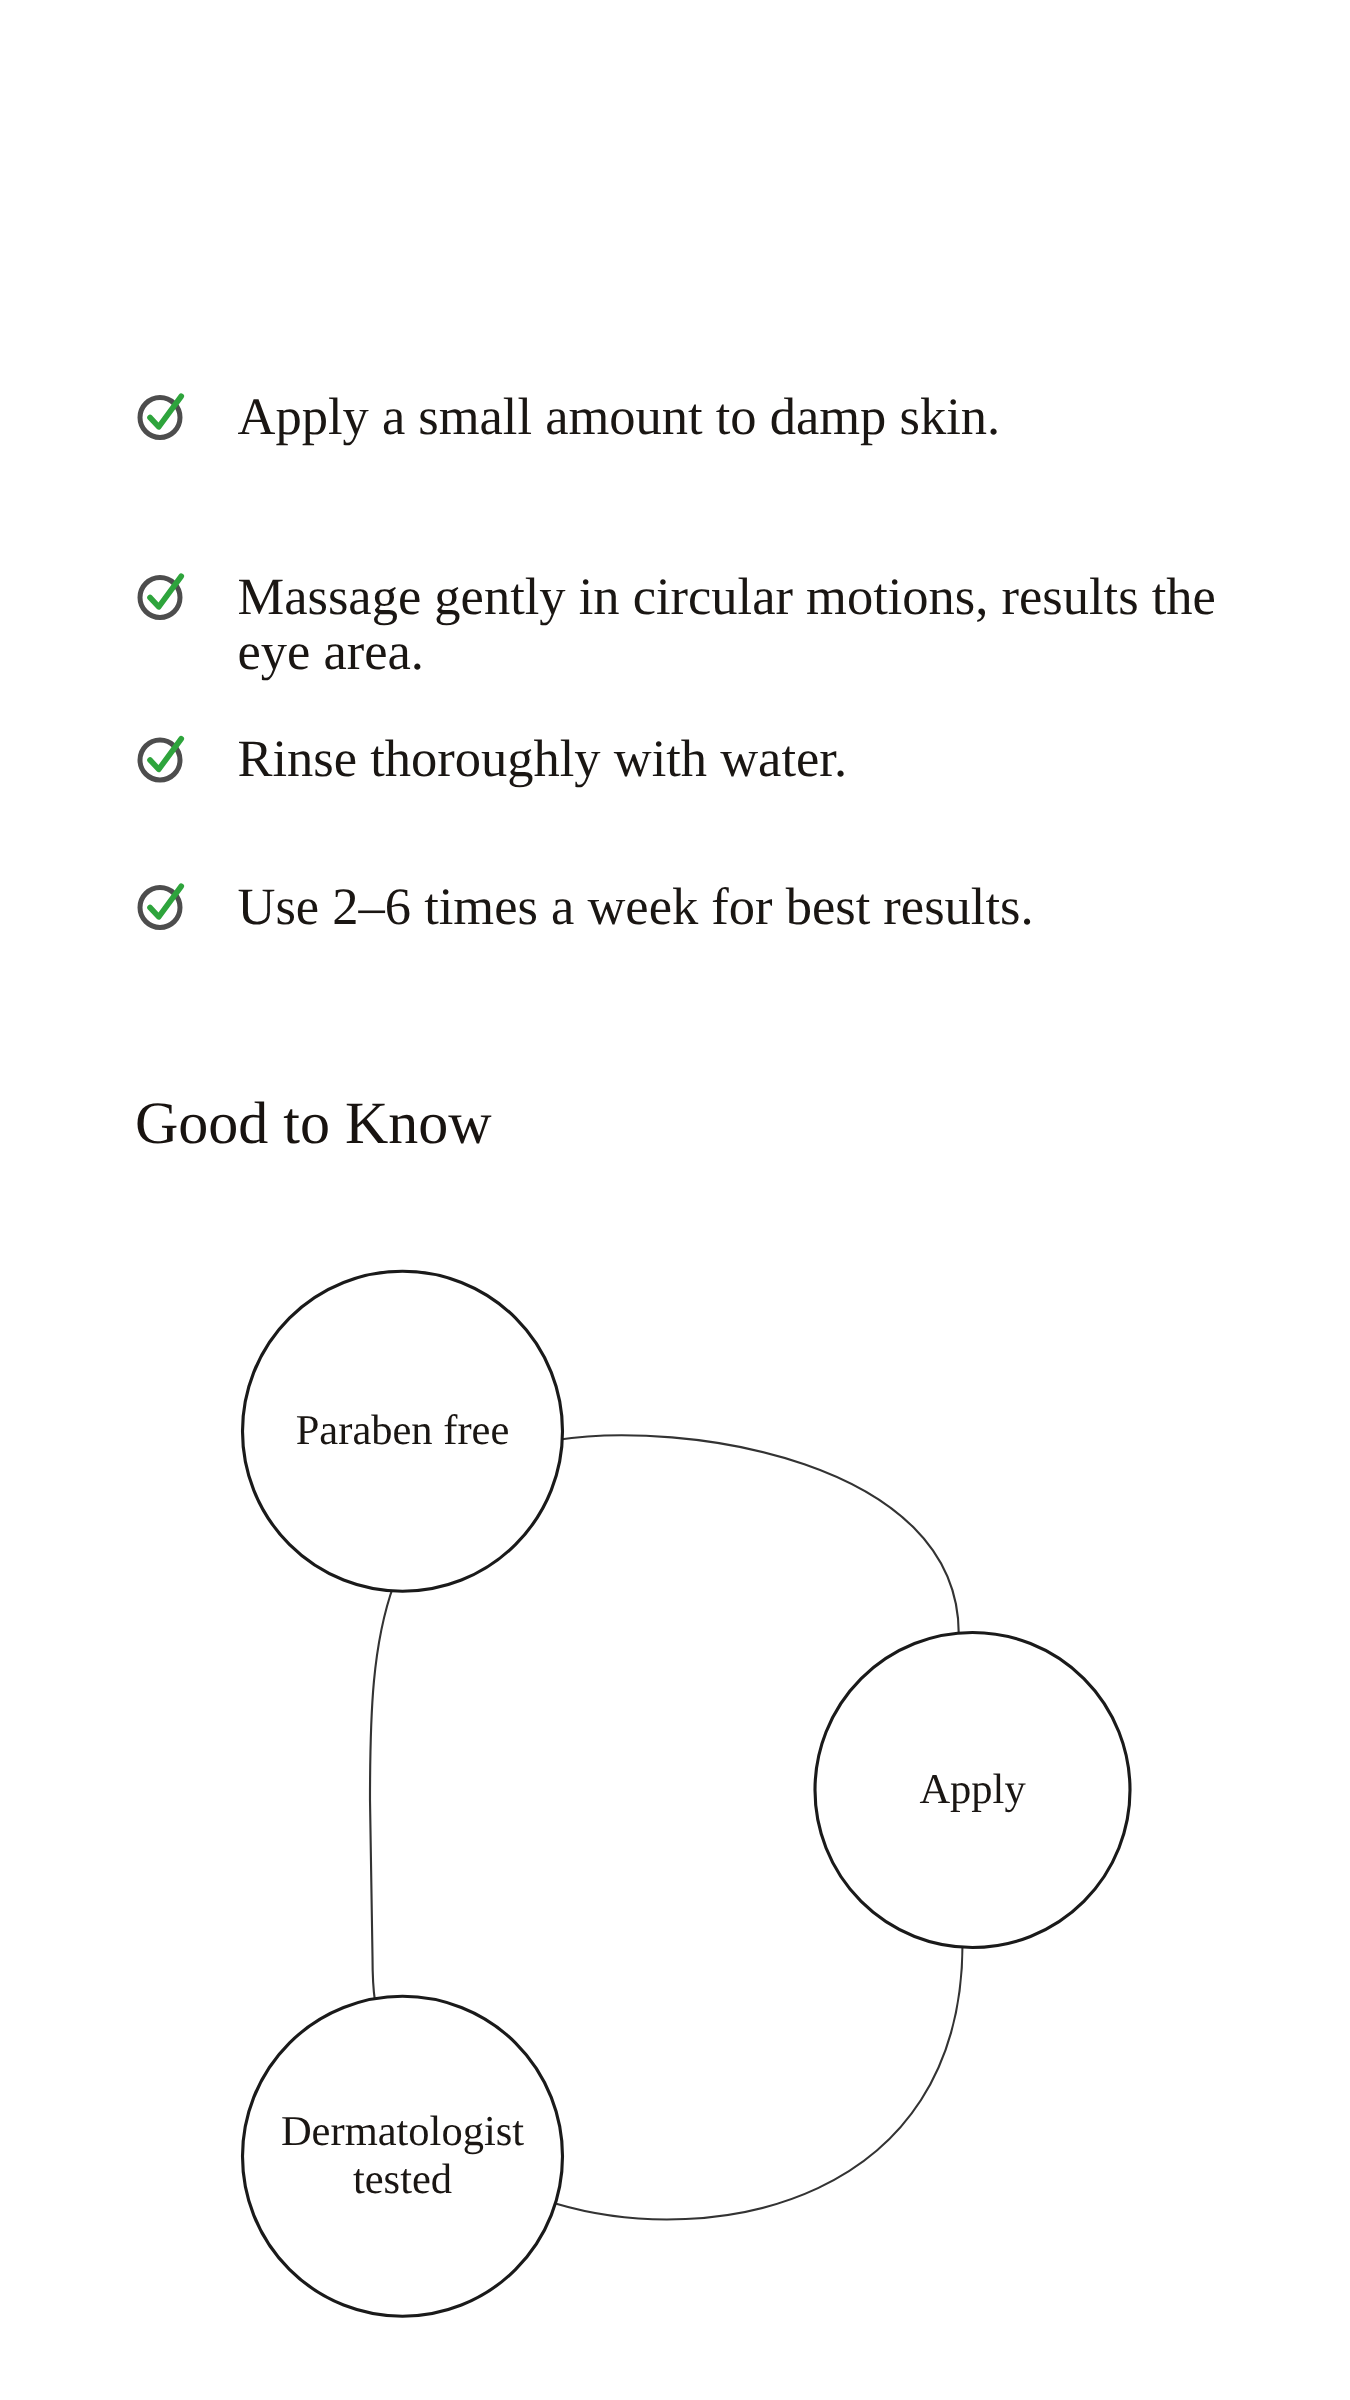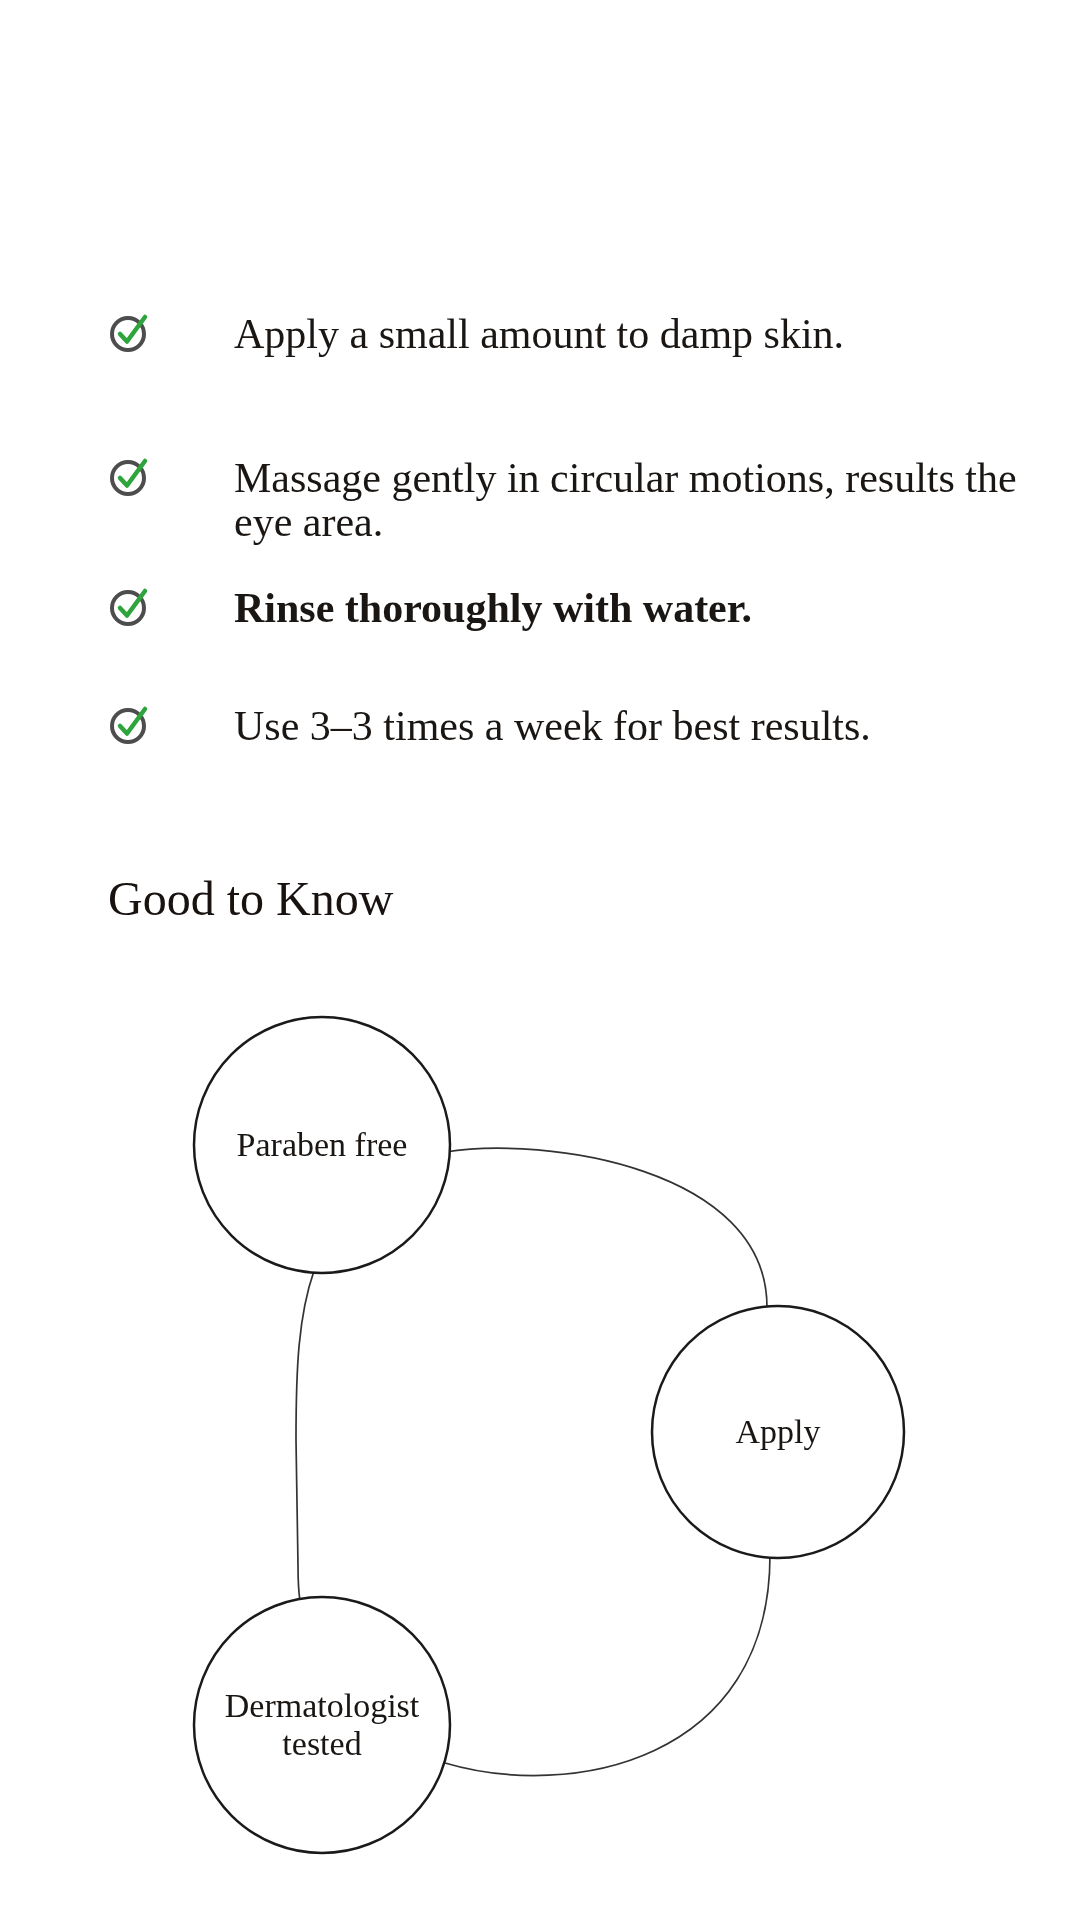--- a/index.html
+++ b/index.html
@@ -22,35 +22,34 @@
     margin:0;padding:0 0 10px 0;
     font-size:82px;font-weight:400;
     letter-spacing:1px;
     color:#181310;
   }
   
   .step{
     position:absolute;left:108px;
     display:flex;align-items:flex-start;
     width:920px;
-    gap:44px;
   }
   .check-icon{
     flex:0 0 44px;width:44px;height:44px;
     margin-top:-2px;
   }
   .step-text{
     margin:0 0 0 38px;
     font-size:42px;line-height:44px;
     max-width:800px;
     color:#1a1613;
   }
   .step1{top:312px;}
   .step2{top:456px;}
-  .step3{top:586px;font-weight:bold;}
+  .step3{top:586px;}
   .step4{top:704px;}
   
   .gtk-heading{
     position:absolute;left:108px;top:864px;
     margin:0;
     font-size:48px;line-height:70px;font-weight:400;
     color:#181310;
   }
   .diagram{
     position:absolute;left:0;top:1000px;
@@ -104,21 +103,21 @@
     <p class="step-text">Rinse thoroughly with water.</p>
   </div>
 
   <div class="step step4">
     <span class="check-icon">
       <svg width="44" height="44" viewBox="0 0 44 44">
         <circle cx="20" cy="24" r="16" fill="none" stroke="#4d4d4d" stroke-width="4"></circle>
         <path d="M12 24 L19 31.5 L37 7" fill="none" stroke="#2ea43c" stroke-width="4.5" stroke-linecap="round" stroke-linejoin="round"></path>
       </svg>
     </span>
-    <p class="step-text">Use 3–3 times a week for best results.</p>
+    <p class="step-text">Use 2–6 times a week for best results.</p>
   </div>
 
   <h2 class="gtk-heading">Good to Know</h2>
 
   <div class="diagram">
     <svg width="1080" height="880" viewBox="0 0 1080 880">
 
       <path d="M 445 152 C 545 136, 767 168, 767 307" fill="none" stroke="#333333" stroke-width="1.7"></path>
       <path d="M 315 268 C 298 315, 296 370, 296 440 L 298 565 Q 298 588 300 601" fill="none" stroke="#333333" stroke-width="1.7"></path>
       <path d="M 445 763 C 570 800, 770 762, 770 555" fill="none" stroke="#333333" stroke-width="1.7"></path>

